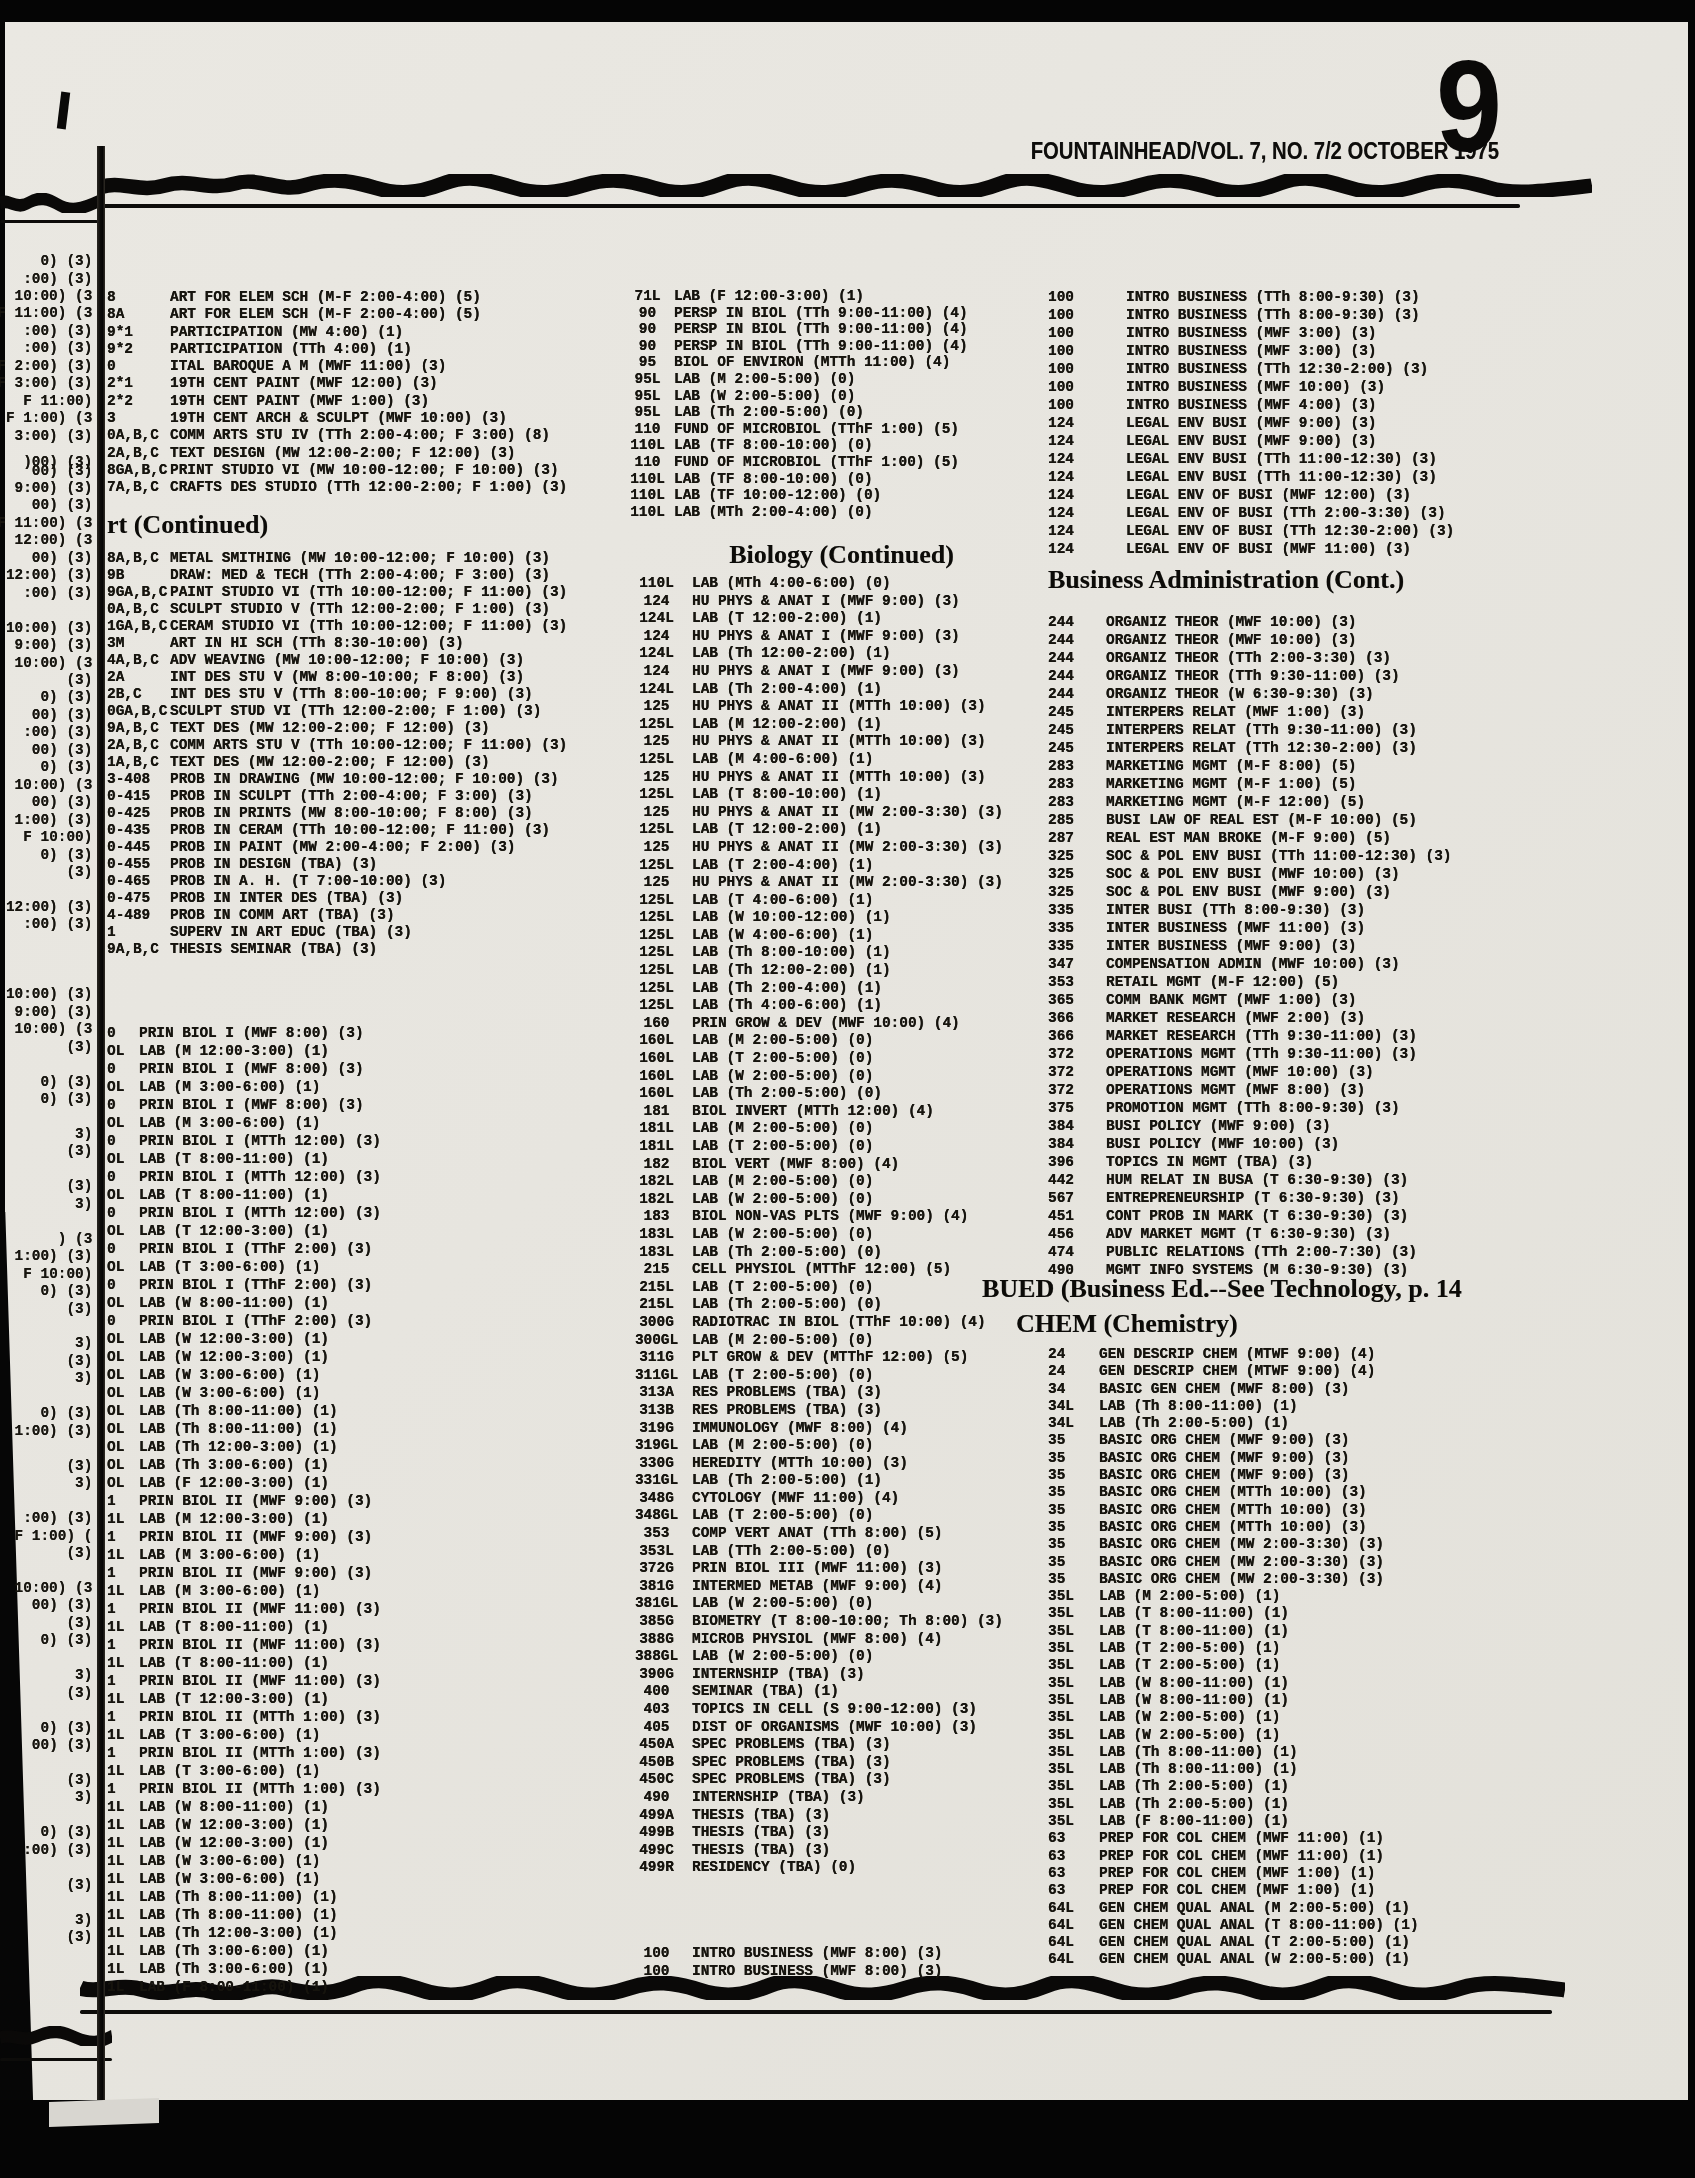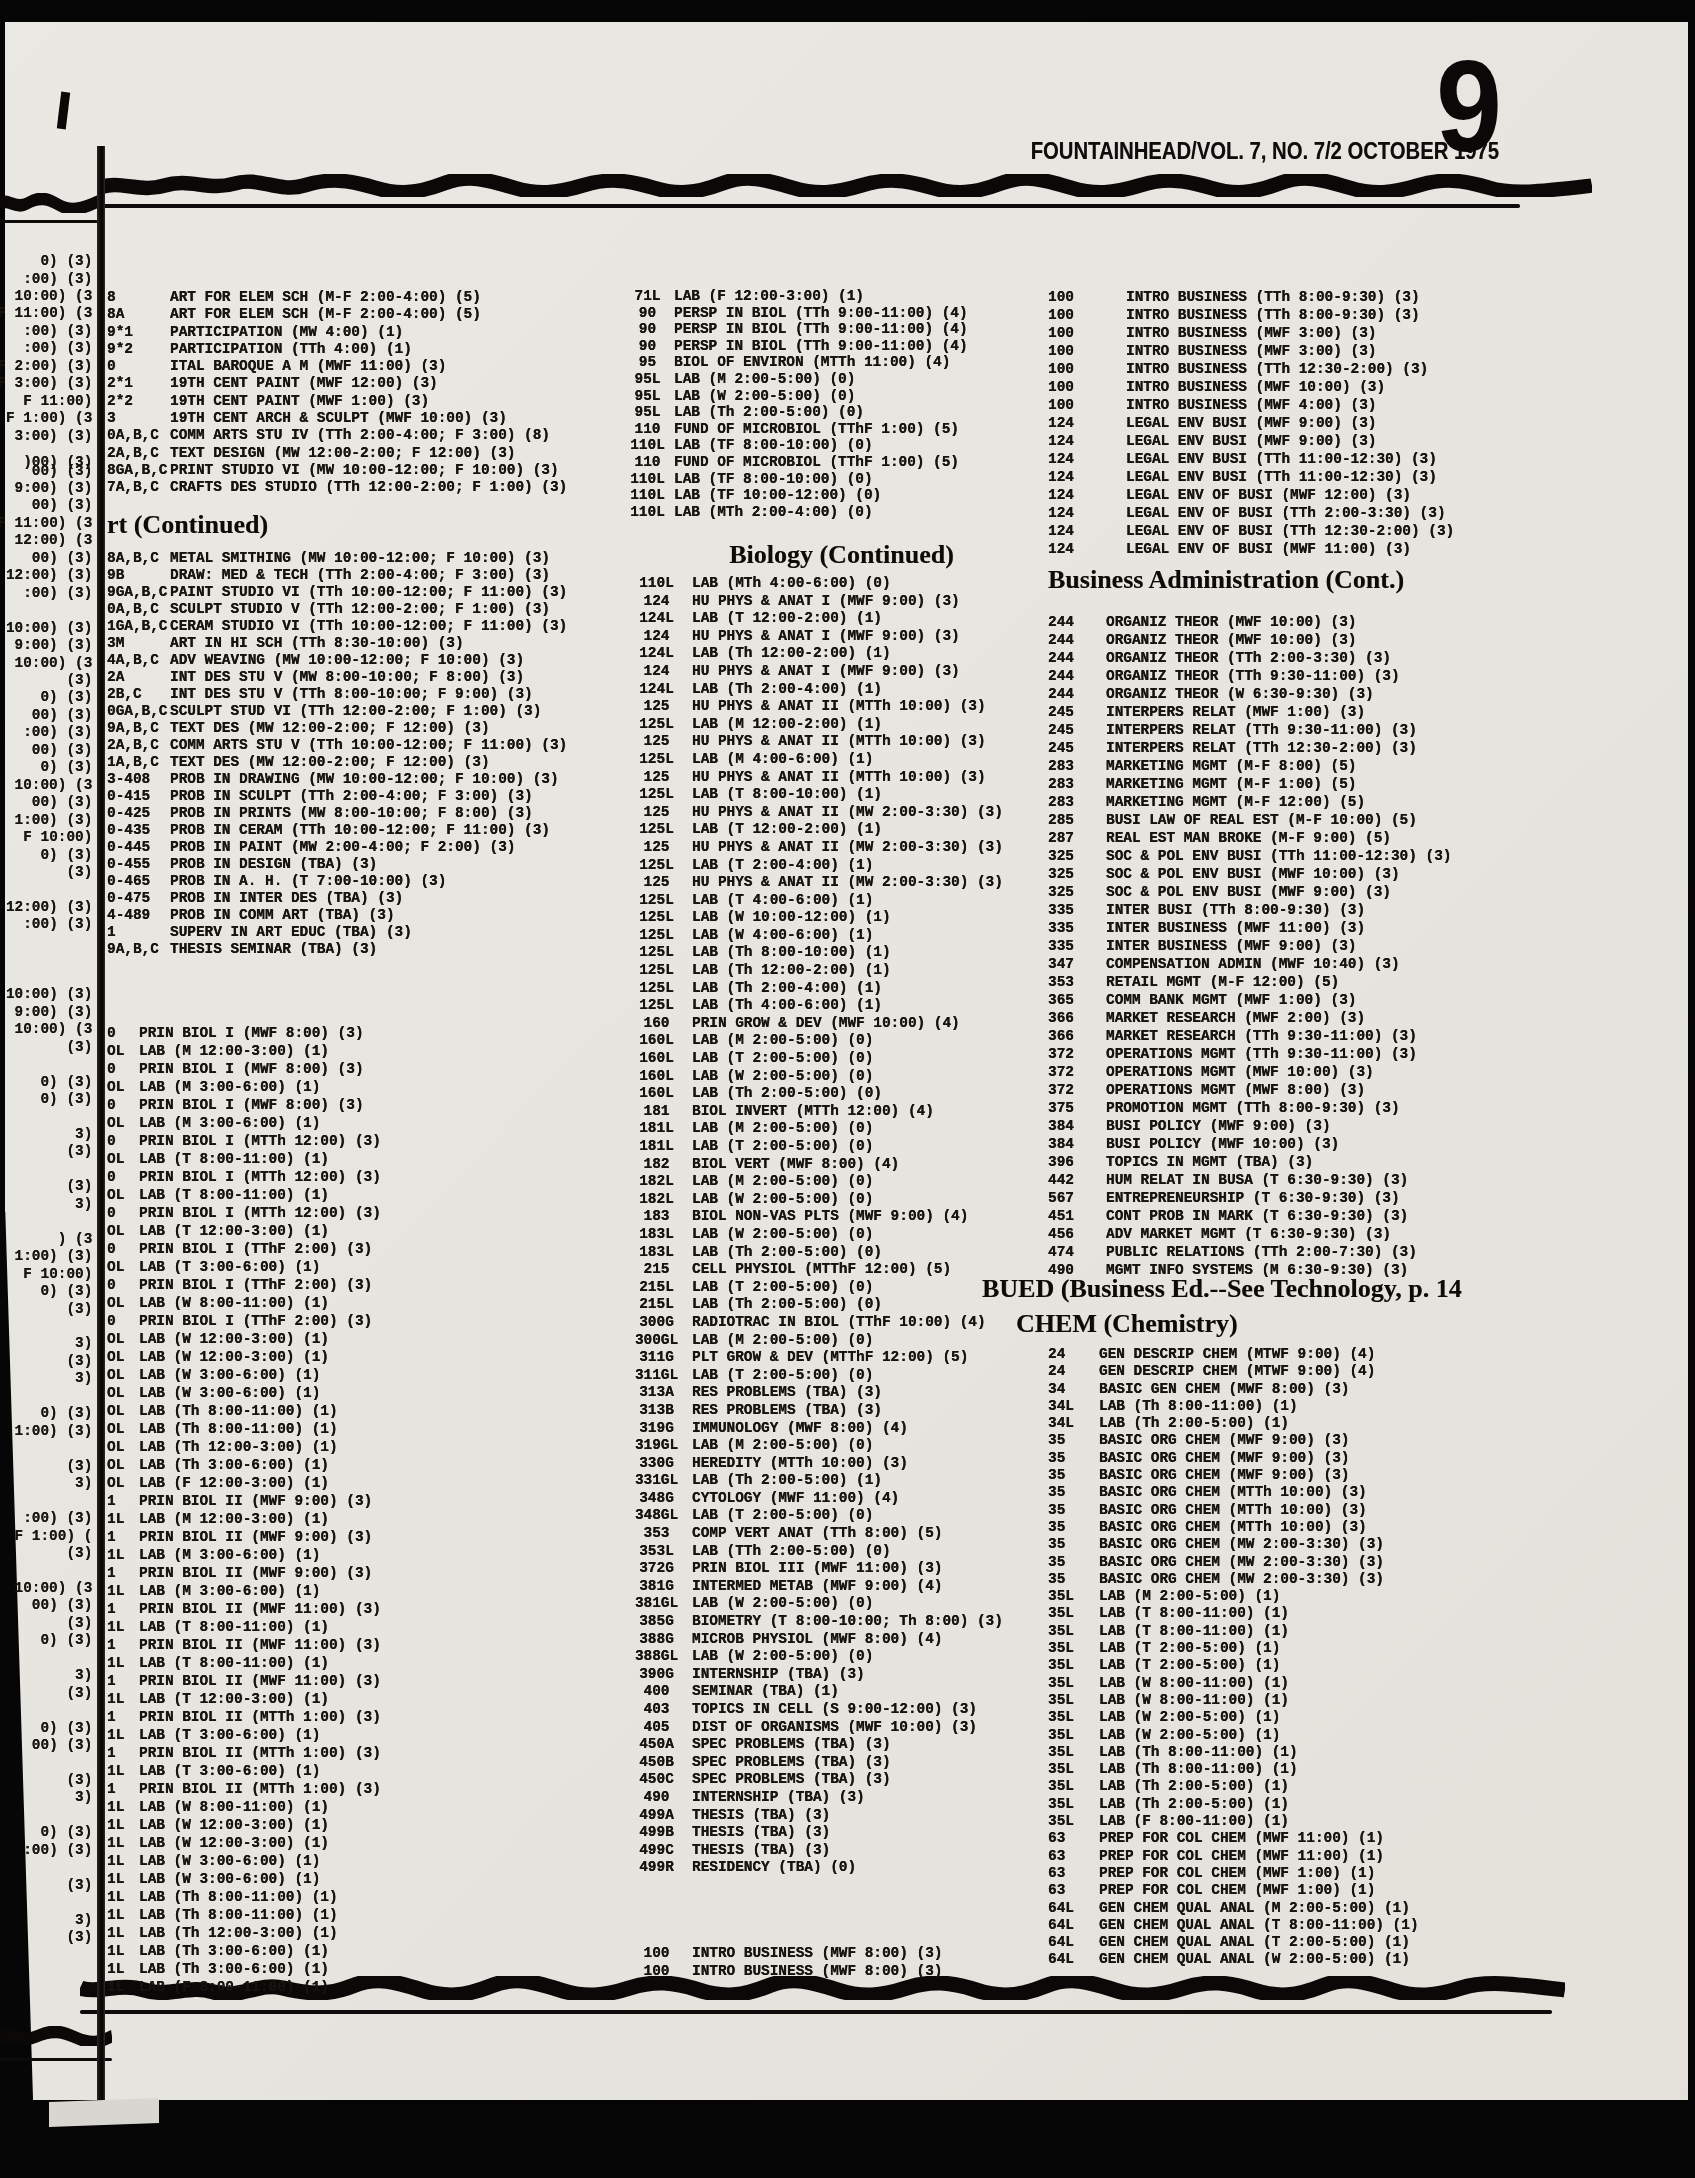--- a/index.html
+++ b/index.html
@@ -1061,21 +1061,21 @@
         <div class="row">
           <span class="code">335</span>
           <span class="title">INTER BUSINESS (MWF 11:00) (3)</span>
         </div>
         <div class="row">
           <span class="code">335</span>
           <span class="title">INTER BUSINESS (MWF 9:00) (3)</span>
         </div>
         <div class="row">
           <span class="code">347</span>
-          <span class="title">COMPENSATION ADMIN (MWF 10:40) (3)</span>
+          <span class="title">COMPENSATION ADMIN (MWF 10:00) (3)</span>
         </div>
         <div class="row">
           <span class="code">353</span>
           <span class="title">RETAIL MGMT (M-F 12:00) (5)</span>
         </div>
         <div class="row">
           <span class="code">365</span>
           <span class="title">COMM BANK MGMT (MWF 1:00) (3)</span>
         </div>
         <div class="row">

